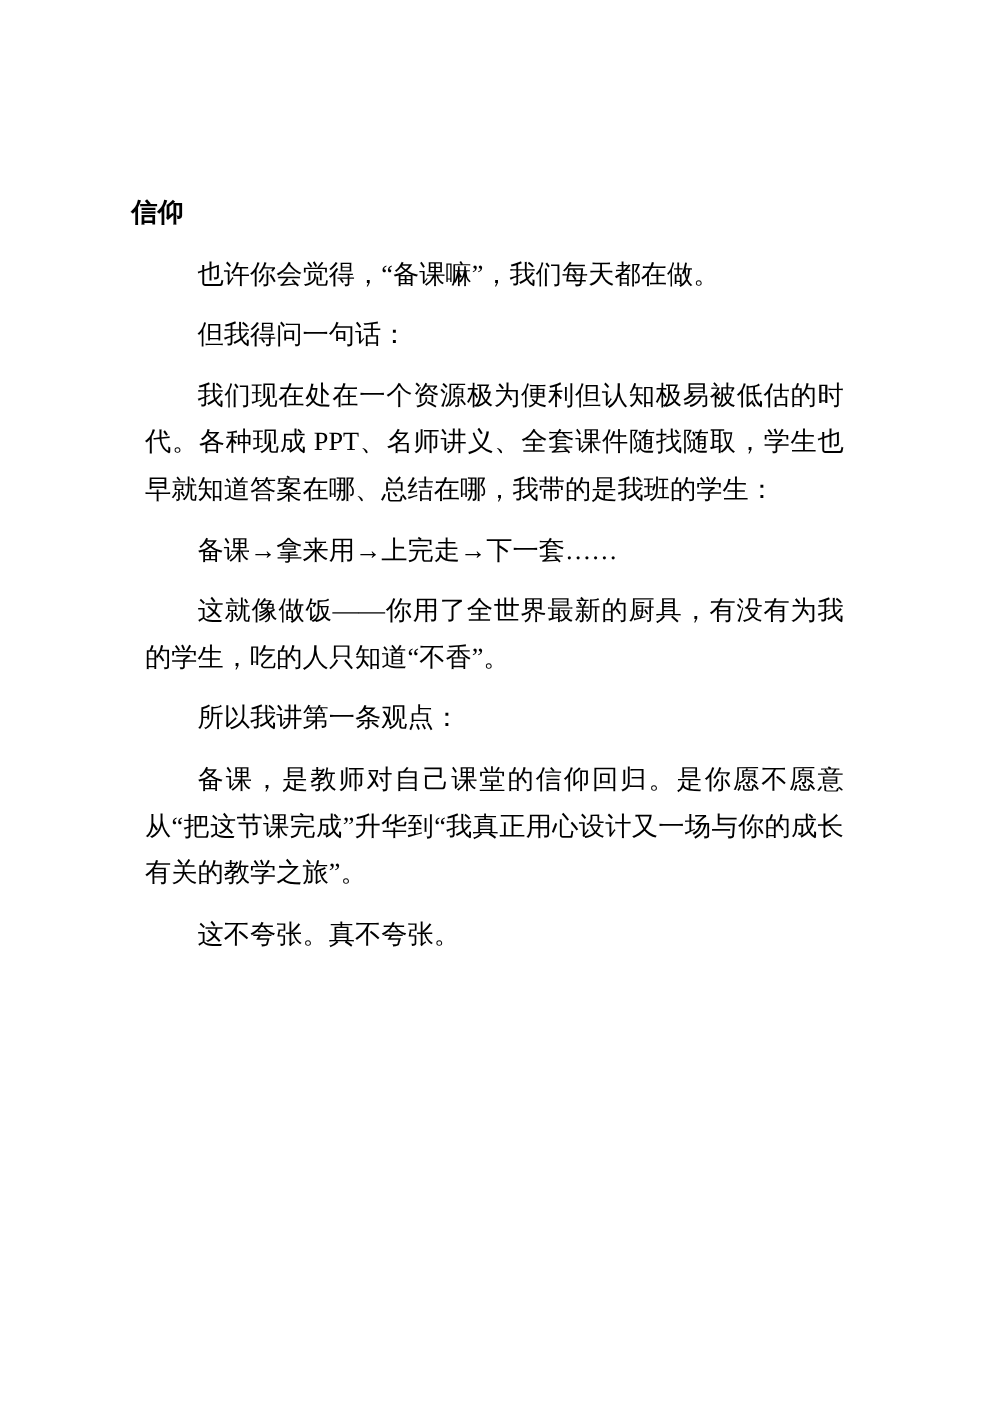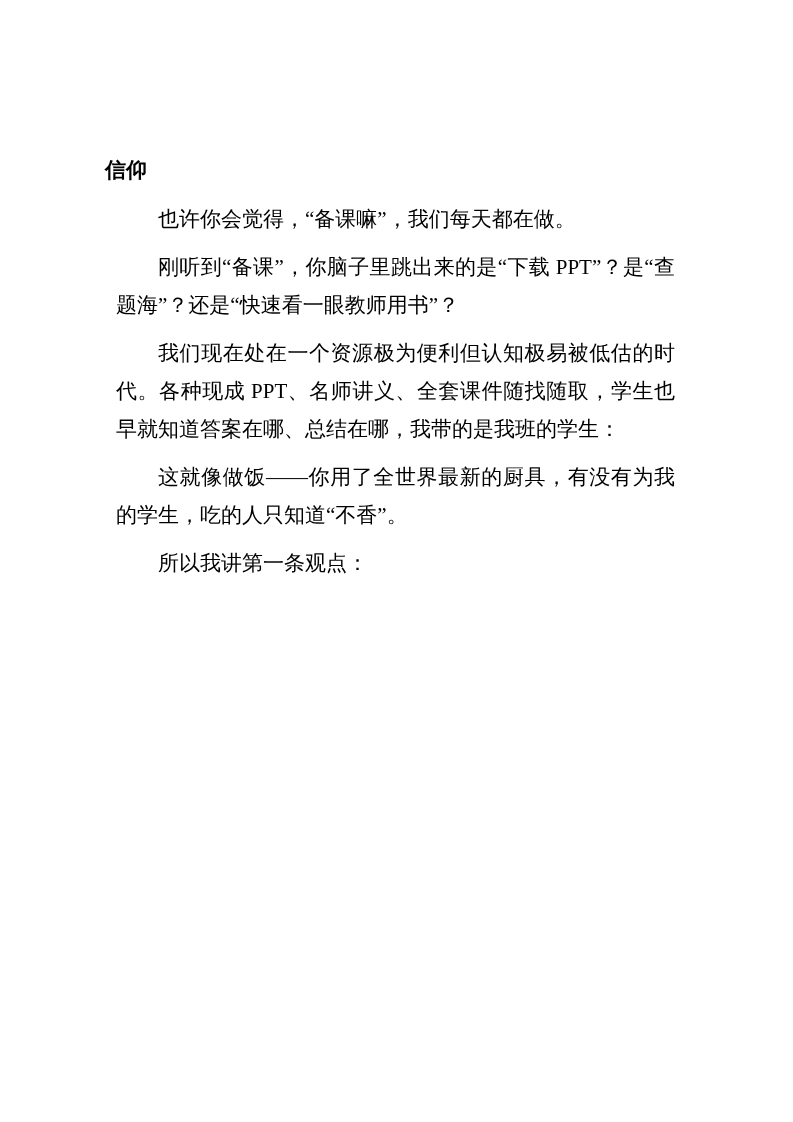--- a/index.html
+++ b/index.html
@@ -38,18 +38,21 @@
     font-weight: bold;
   }
 </style>
 </head>
 <body>
 
 <div class="page">
   <h2 class="heading-fragment">信仰</h2>
   <div>
       <p class="para body">也许你会觉得，“备课嘛”，我们每天都在做。</p>
-      <p class="para body">刚听到“备课”，你脑子里跳出来的是“下载 PPT”？是“查题海”？还是“快速看一眼教师用书”？</p>
+      <p class="para body">但我得问一句话：</p>
       <p class="para body">我们现在处在一个资源极为便利但认知极易被低估的时代。各种现成 PPT、名师讲义、全套课件随找随取，学生也早就知道答案在哪、总结在哪，我带的是我班的学生：</p>
+      <p class="para body">备课→拿来用→上完走→下一套……</p>
       <p class="para body">这就像做饭——你用了全世界最新的厨具，有没有为我的学生，吃的人只知道“不香”。</p>
       <p class="para body">所以我讲第一条观点：</p>
+      <p class="para body">备课，是教师对自己课堂的信仰回归。是你愿不愿意从“把这节课完成”升华到“我真正用心设计又一场与你的成长有关的教学之旅”。</p>
+      <p class="para body">这不夸张。真不夸张。</p>
     </div>
 </div>
 
 </body></html>

